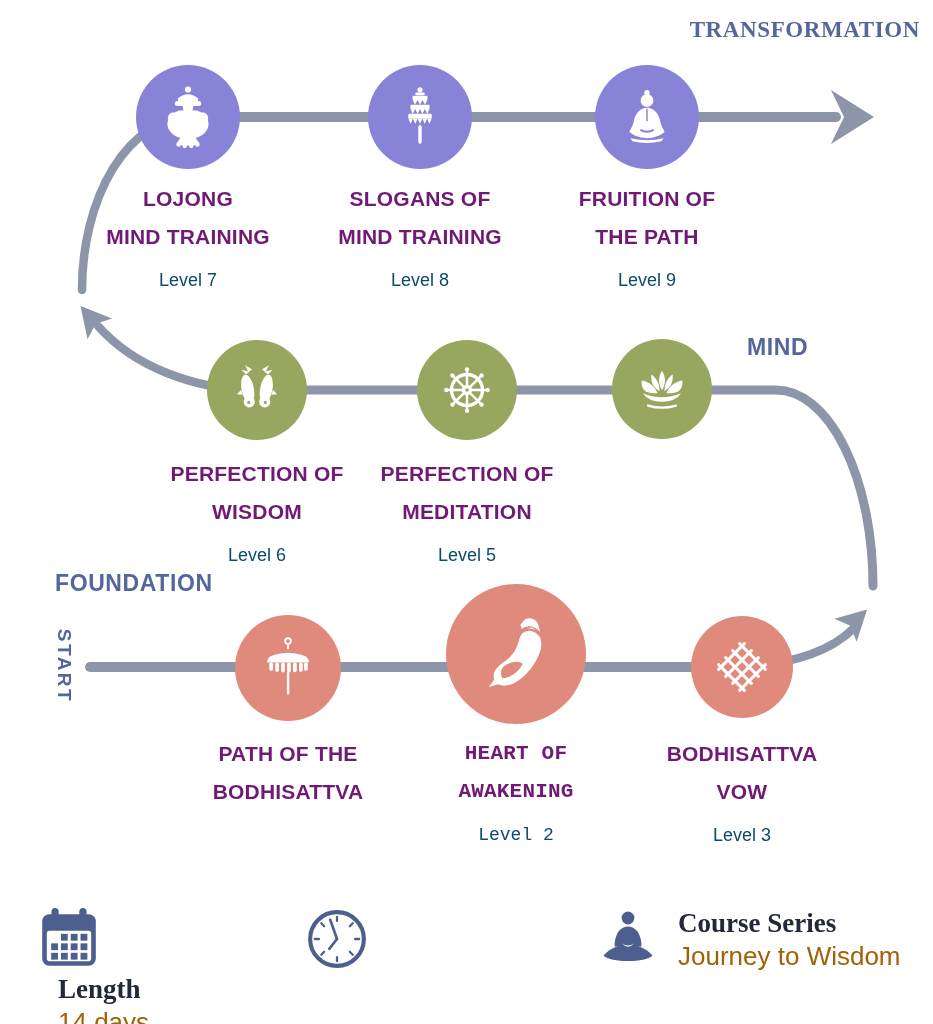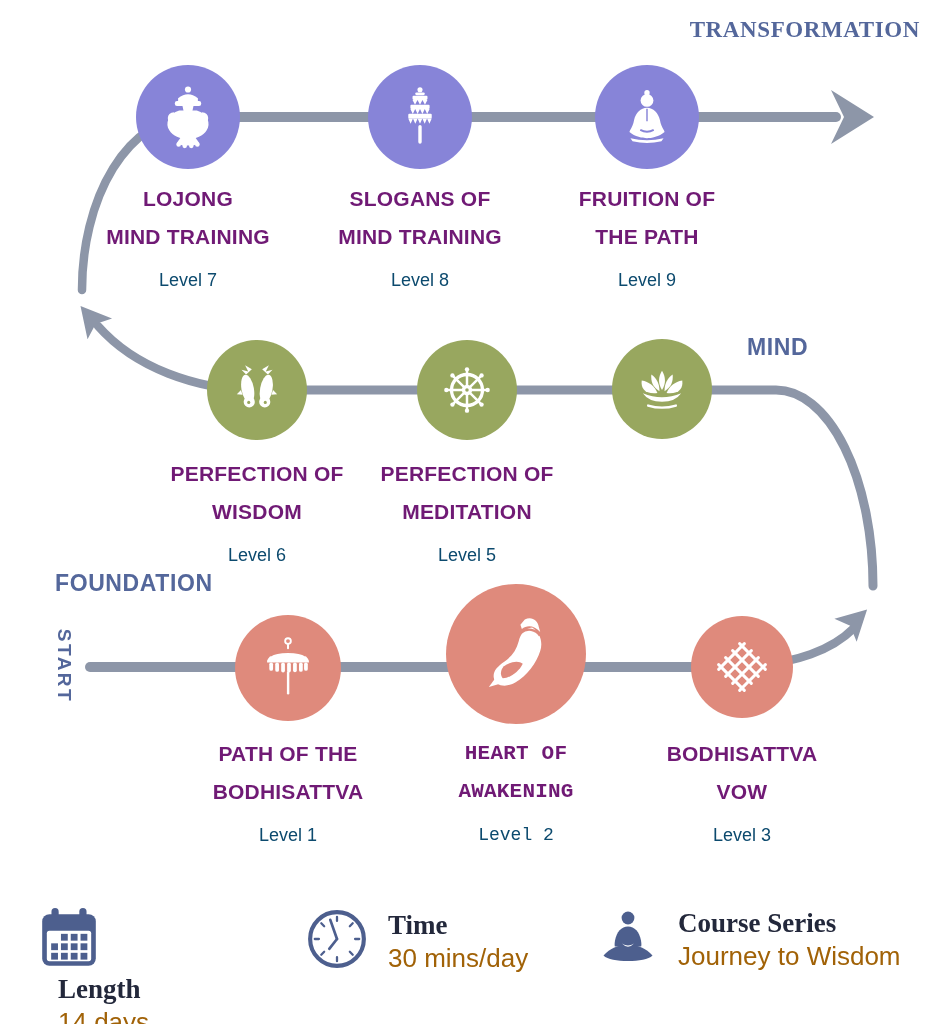--- a/index.html
+++ b/index.html
@@ -210,21 +210,20 @@
         <rect x="44.6" y="25" width="3.4" height="7.5" rx="1.7"></rect>
         <rect x="29" y="33" width="2.2" height="21" rx="1.1"></rect>
       </g>
       <circle cx="30" cy="5.5" r="2.6" stroke="#ffffff" stroke-width="1.7" fill="none"></circle>
       <path d="M14 19 C20 14.5 40 14.5 46 19" stroke="#df8a7c" stroke-width="1.5" fill="none"></path>
     </svg>
   </div>
   <div class="node-label" style="left:158px;top:735px;">
     <div class="title">PATH OF THE
 BODHISATTVA</div>
-    <div class="level">Level 1</div>
   </div>
 
   <div class="node salmon" style="left:446px;top:584px;width:140px;height:140px;">
     <svg width="88" height="88" viewBox="0 0 60 60">
       <g fill="#ffffff">
         <path d="M36 6.5 C40.5 4 45 7 45.5 11.5 L46.5 15 C42.5 10.5 37.5 10 34 13 L33 10 Z"></path>
         <path d="M41 12 C46.5 15.5 48.5 22 46.5 28 C44 36 37.5 45 29.5 49.5
                  C22.5 53.5 15.5 51.5 14.8 45.8 C14.3 41.5 17.5 38.3 22 35.2
                  C26.8 32 30.3 27.5 31.8 21.5 C33 16.5 36 12.5 41 12 Z"></path>
         <path d="M15.5 47 L11.5 52.5 L18.5 50.5 Z"></path>
@@ -286,24 +285,20 @@
     <svg class="footer-icon" width="62" height="62" viewBox="0 0 60 60">
       <circle cx="30" cy="30" r="26" stroke="#4d5f8e" stroke-width="4" fill="none"></circle>
       <g stroke="#4d5f8e" stroke-width="2.2" stroke-linecap="round">
         <path d="M30 8.5 V 12.5 M30 47.5 V 51.5 M8.5 30 H 12.5 M47.5 30 H 51.5
                  M14.8 14.8 L17.6 17.6 M42.4 42.4 L45.2 45.2
                  M45.2 14.8 L42.4 17.6 M17.6 42.4 L14.8 45.2"></path>
         <path d="M30 30 L23.5 11.5" stroke-width="2.6"></path>
         <path d="M30 30 L22.5 39.5" stroke-width="2.6"></path>
       </g>
     </svg>
-    <div class="footer-text">
-      <div class="f-label">Time</div>
-      <div class="f-value">30 mins/day</div>
-    </div>
   </div>
 
   <div class="footer-item" style="left:598px;top:906px;">
     <svg class="footer-icon" width="60" height="64" viewBox="0 0 60 62">
       <g fill="#4d5f8e">
         <circle cx="30" cy="11" r="6.4"></circle>
         <path d="M30 19.5 C23.5 19.5 18.5 25 17 33.5 C16.6 36 16.5 38 16.8 39.5
                  L43.2 39.5 C43.5 38 43.4 36 43 33.5 C41.5 25 36.5 19.5 30 19.5 Z"></path>
         <path d="M5.5 48.5 C12 41 20 38 30 38 C40 38 48 41 54.5 48.5
                  C50.5 52.5 41 54 30 54 C19 54 9.5 52.5 5.5 48.5 Z"></path>

